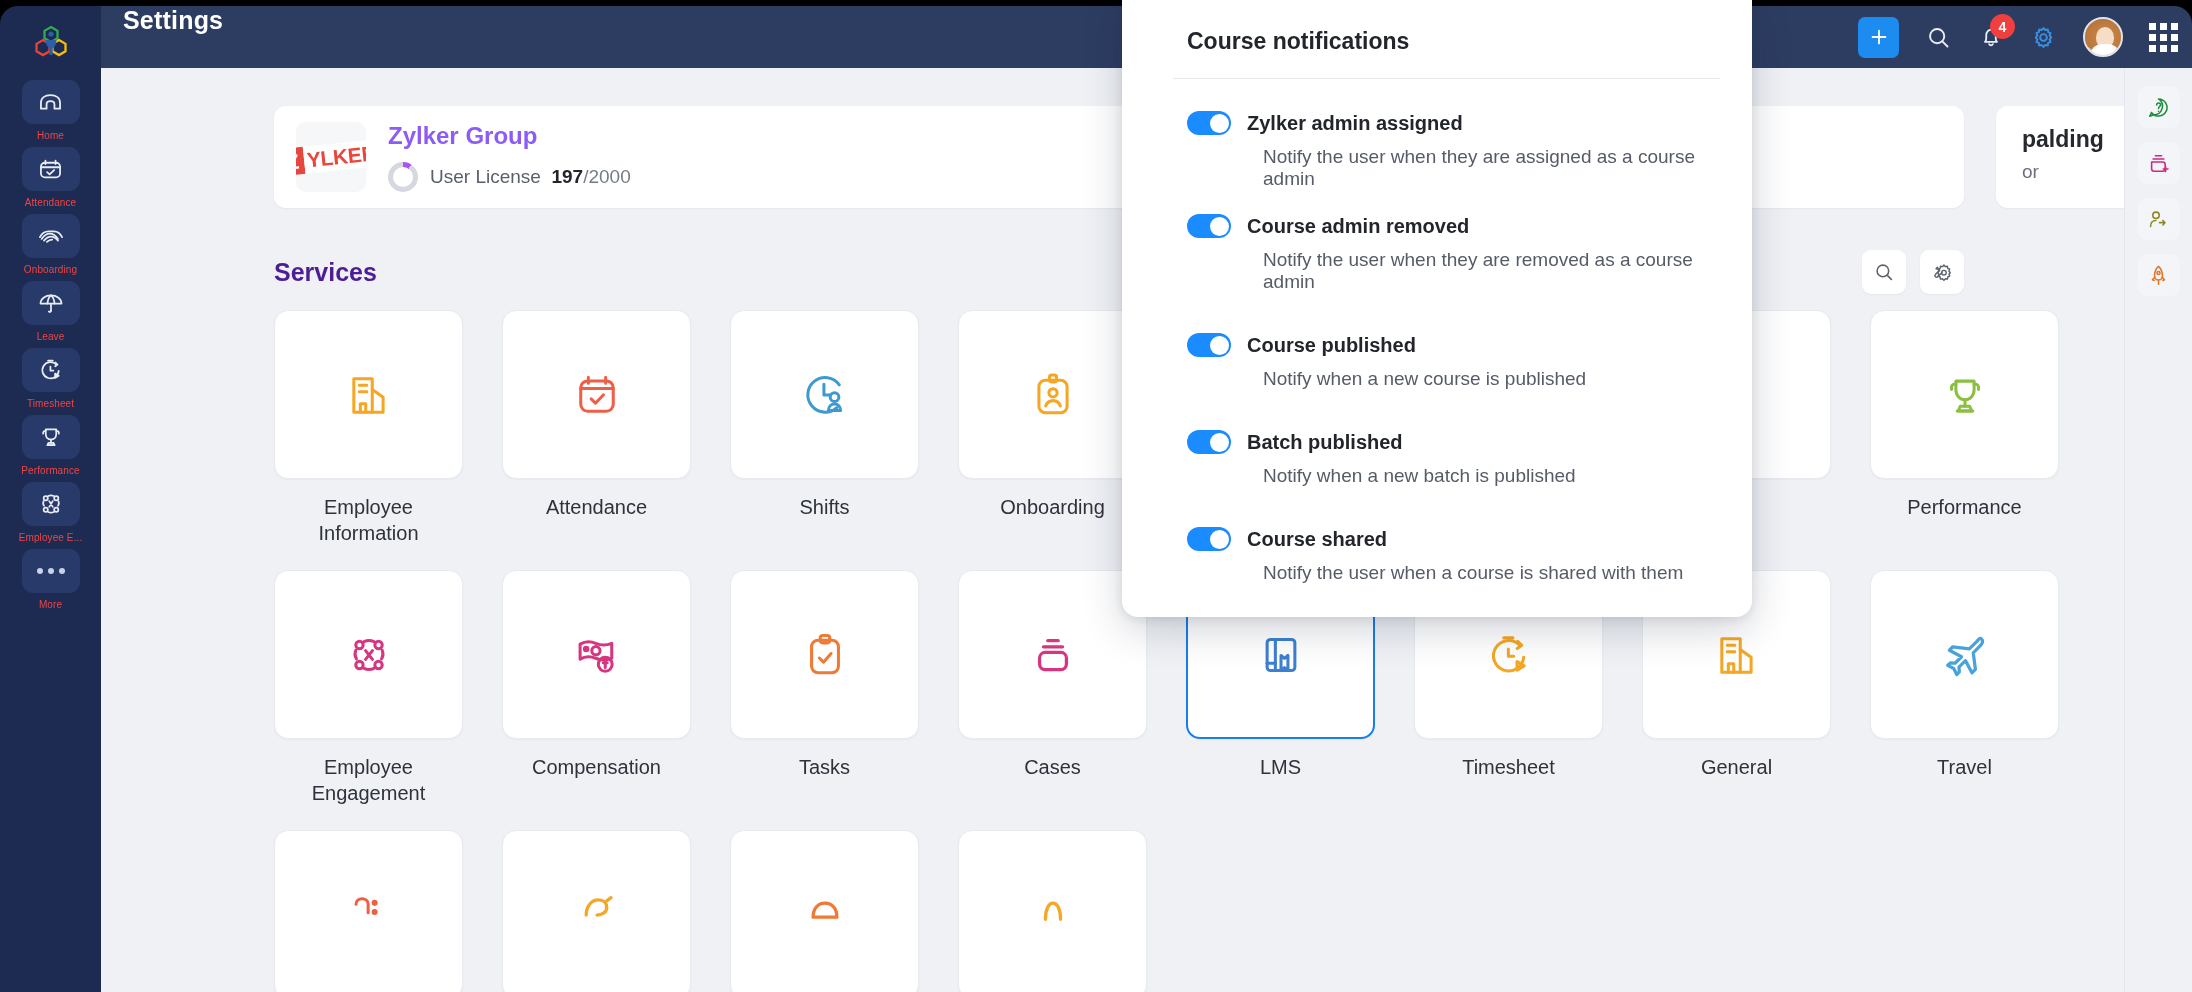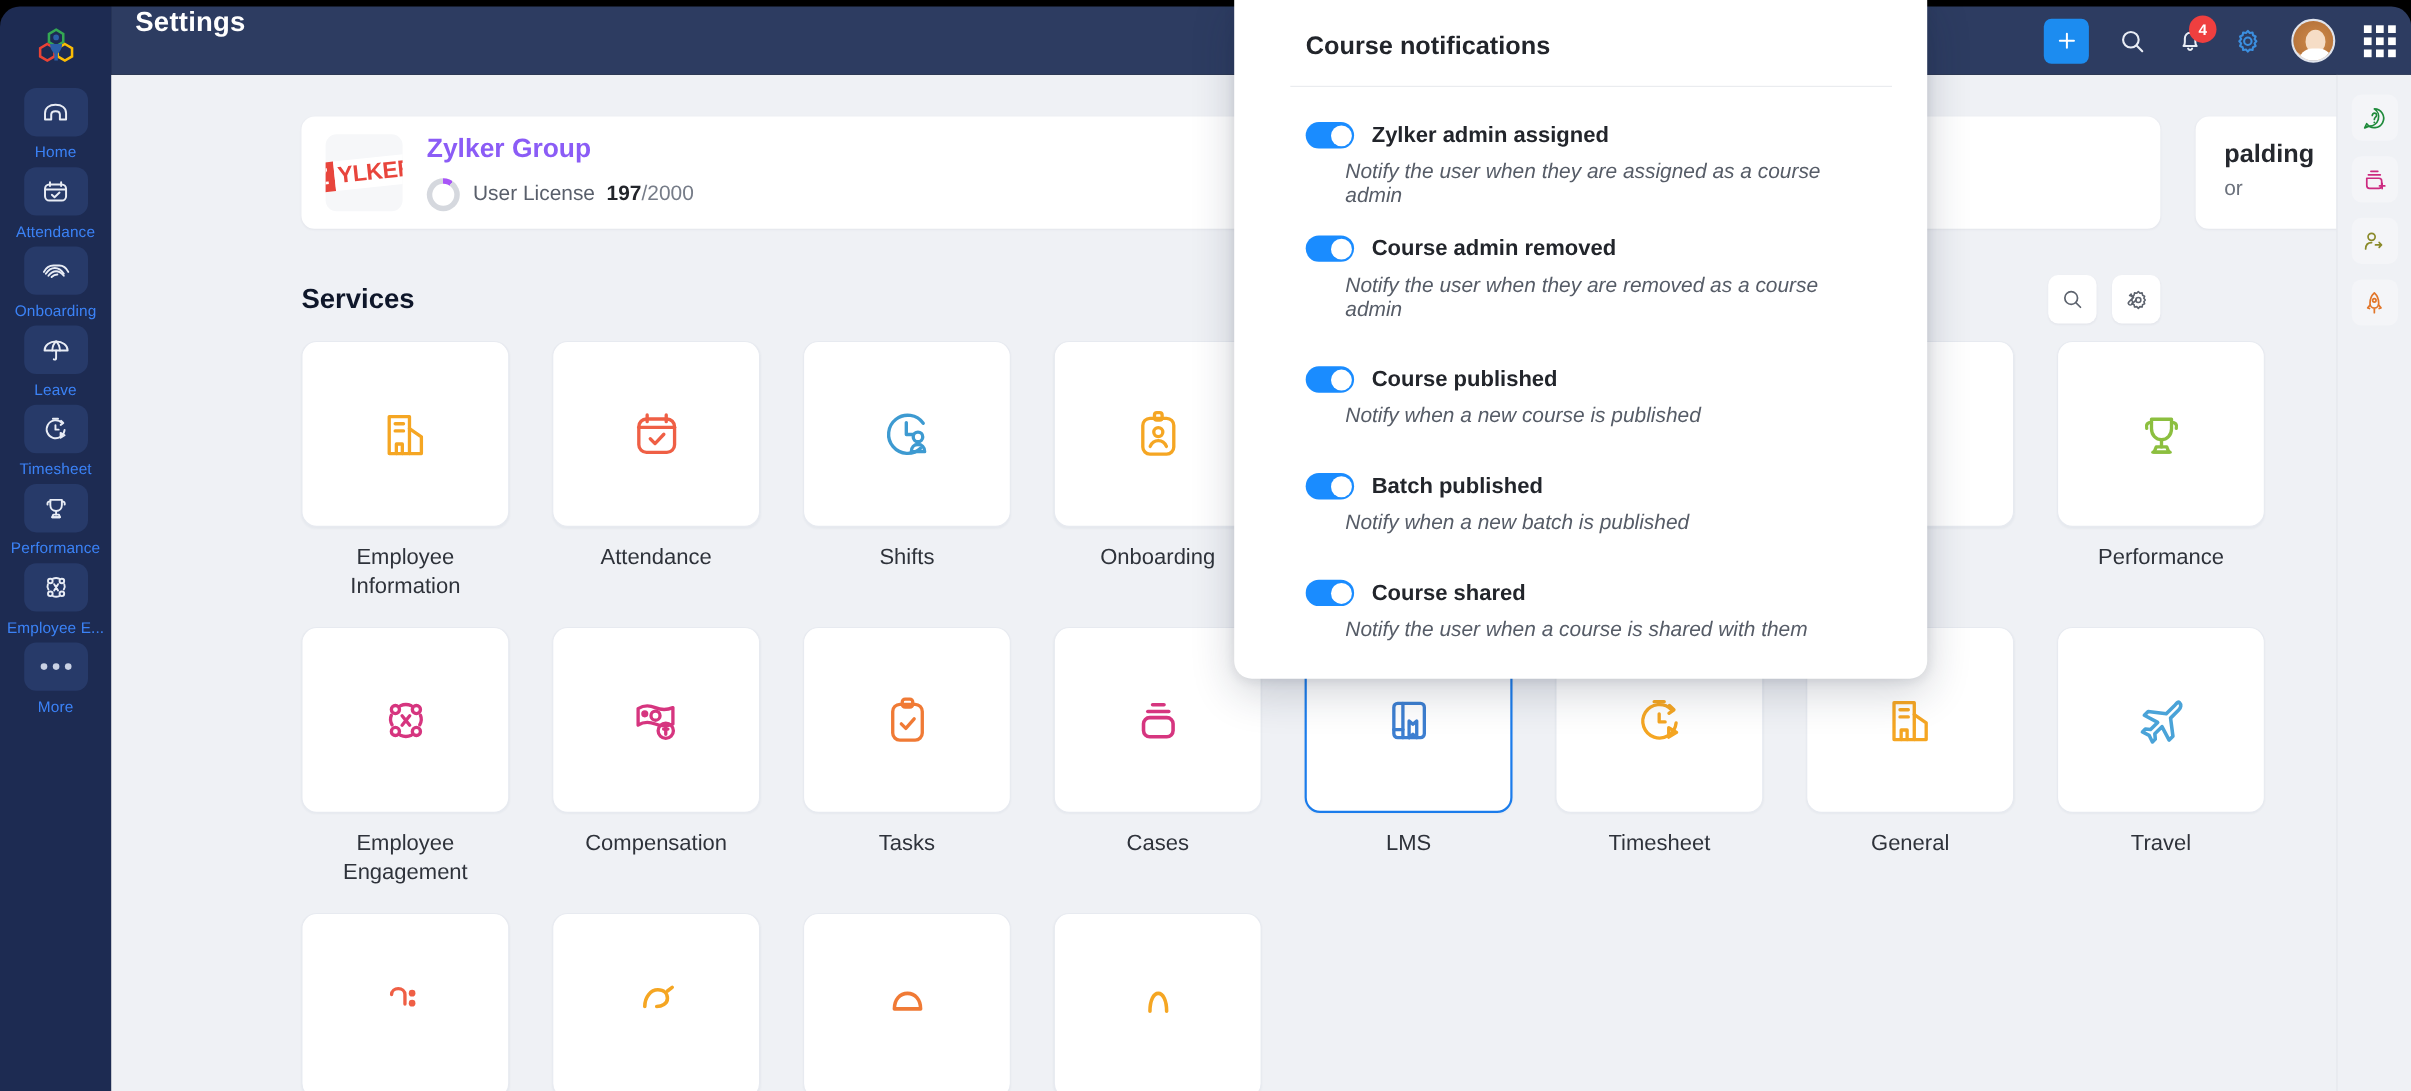--- a/index.html
+++ b/index.html
@@ -34,21 +34,21 @@
     margin-bottom: 6px;
     cursor: pointer;
   }
   .side-icon-box {
     width: 58px; height: 44px;
     background: #273a69;
     border-radius: 11px;
     display: flex; align-items: center; justify-content: center;
   }
   .side-label {
-    color: #3b82f6; font-size: 14px; margin-top: 6px;
+    color: #ef4444; font-size: 10px; margin-top: 6px;
     white-space: nowrap; letter-spacing: .1px;
   }
   .dots { display:flex; gap:5px; }
   .dots i { width:6px;height:6px;border-radius:50%;background:#c9d1e4;display:block; }
 
   
   .topbar {
     position: absolute; left: 101px; top: 6px;
     width: 2091px; height: 62px;
     background: #2d3c61;
@@ -146,21 +146,21 @@
     padding: 20px 0 0 26px;
     box-shadow: 0 1px 2px rgba(30,40,70,.05);
   }
   .person-name { font-size: 23px; font-weight:600; color:#25282e; white-space:nowrap;}
   .person-role { font-size: 19px; color:#6b717c; margin-top: 8px; }
 
   .sec-head {
     position:absolute; left:173px; top: 182px;
     width: 1690px; display:flex; align-items:center; justify-content:space-between;
   }
-  .sec-title { font-size: 25px; font-weight:600; color:#0f172a; }
+  .sec-title { font-size: 25px; font-weight:600; color:#4c1d95; }
   .sec-actions { display:flex; gap: 14px; }
   .sq-btn {
     width: 44px; height: 44px; background:#fff; border-radius: 9px;
     display:flex; align-items:center; justify-content:center; cursor:pointer;
     box-shadow: 0 1px 2px rgba(30,40,70,.05);
   }
 
   .grid-wrap {
     position:absolute; left:173px; top: 242px; width: 1720px;
   }
@@ -212,21 +212,21 @@
   .pop-row { display:flex; align-items:center; gap: 16px; }
   .toggle {
     width: 44px; height: 24px; border-radius: 12px; background:#1a8cff;
     position:relative; flex:0 0 auto; cursor:pointer;
   }
   .toggle::after {
     content:""; position:absolute; top:2.5px; right:2.5px;
     width:19px; height:19px; border-radius:50%; background:#fff;
   }
   .pop-item-title { font-size: 20px; font-weight:600; color:#22252b; }
-  .pop-item-desc { font-size: 19px; color:#565c67; margin-top: 11px; margin-left: 36px; font-style: italic; }
+  .pop-item-desc { font-size: 19px; color:#565c67; margin-top: 11px; margin-left: 76px; }
   .pop-item.gap-lg { margin-top: 40px; }
 </style>
 </head>
 <body>
 
 <div id="app">
 
   <nav class="sidebar">
     <div class="brand-logo">
       <svg width="46" height="46" viewBox="0 0 46 46">

